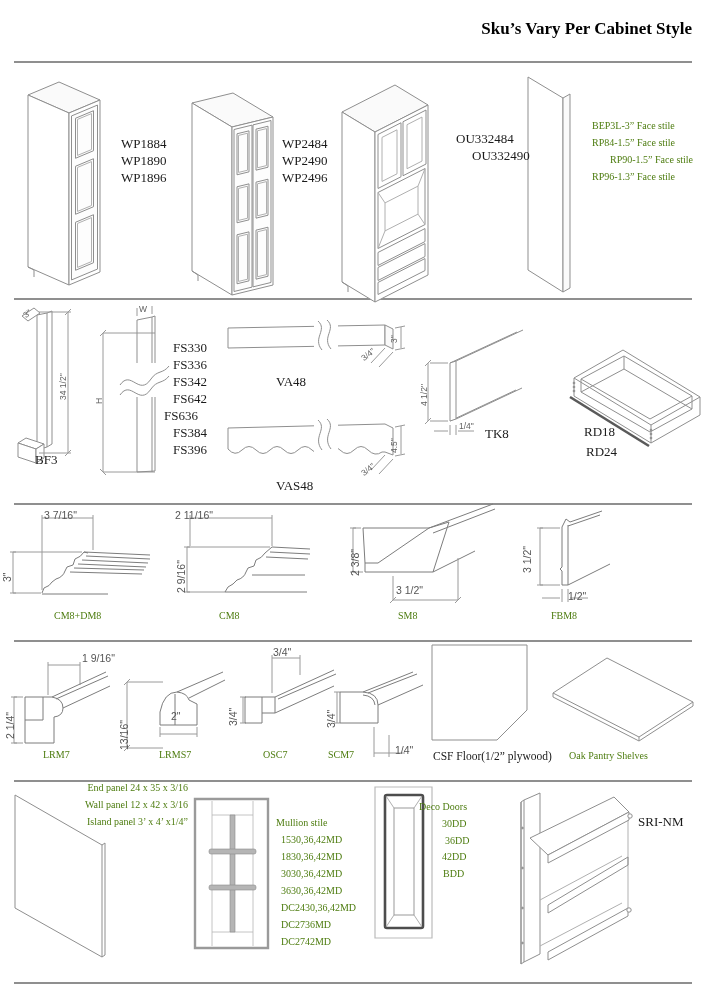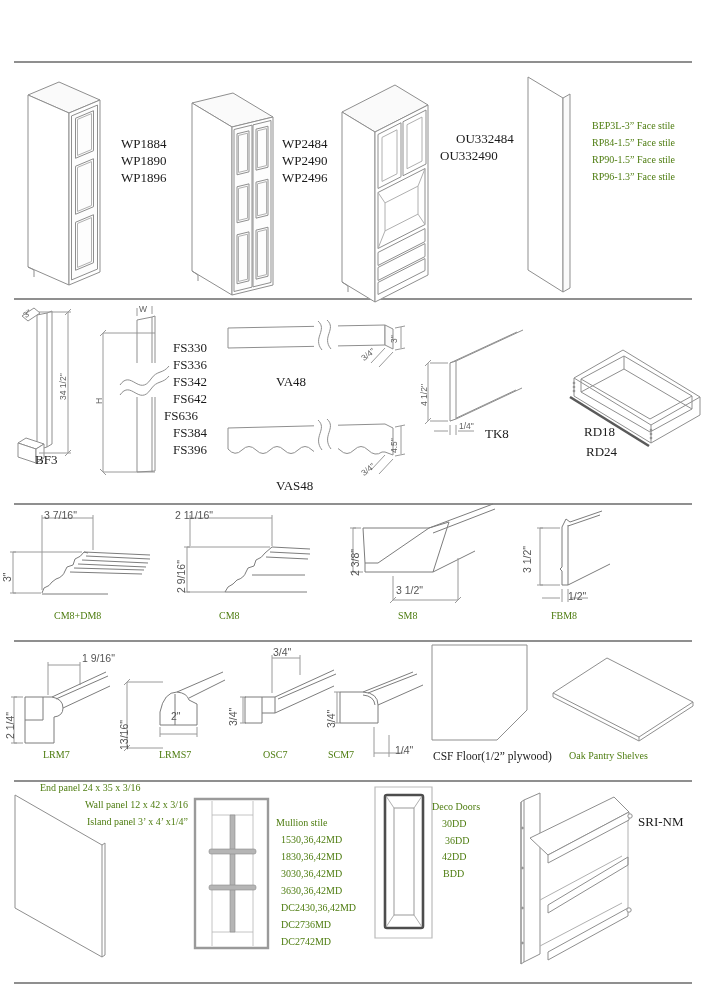--- a/index.html
+++ b/index.html
@@ -16,20 +16,21 @@
   #title{position:absolute;left:392px;top:19px;width:300px;text-align:right;
          font-weight:bold;font-size:17px;color:#000;}
   svg{position:absolute;overflow:visible;}
   svg *{vector-effect:non-scaling-stroke;}
 </style>
 </head>
 <body>
 
 <div id="page">
 
+  <div id="title">Sku’s Vary Per Cabinet Style</div>
 
   <div class="divider" style="top:61px"></div>
   <div class="divider" style="top:298px"></div>
   <div class="divider" style="top:503px"></div>
   <div class="divider" style="top:640px"></div>
   <div class="divider" style="top:780px"></div>
   <div class="divider" style="top:982px"></div>
 
   <svg style="left:18px;top:70px" width="92" height="225" viewBox="0 0 92 225" fill="none" stroke="#8f8f8f" stroke-width="1">
     <path d="M10,25 L41,12 L82,30 L51,43 Z" fill="#fafafa"></path>
@@ -94,24 +95,24 @@
     <path d="M37,26 L44,22 L44,216 L37,220 Z" fill="#fafafa"></path>
   </svg>
 
   <span class="lbl" style="left:121px;top:136px">WP1884</span>
   <span class="lbl" style="left:121px;top:153px">WP1890</span>
   <span class="lbl" style="left:121px;top:170px">WP1896</span>
   <span class="lbl" style="left:282px;top:136px">WP2484</span>
   <span class="lbl" style="left:282px;top:153px">WP2490</span>
   <span class="lbl" style="left:282px;top:170px">WP2496</span>
   <span class="lbl" style="left:456px;top:131px">OU332484</span>
-  <span class="lbl" style="left:440px;top:148px">OU332490</span>
+  <span class="lbl" style="left:472px;top:148px">OU332490</span>
   <span class="lbl-s" style="left:592px;top:120px">BEP3L-3” Face stile</span>
   <span class="lbl-s" style="left:592px;top:137px">RP84-1.5” Face stile</span>
-  <span class="lbl-s" style="left:592px;top:154px">RP90-1.5” Face stile</span>
+  <span class="lbl-s" style="left:610px;top:154px">RP90-1.5” Face stile</span>
   <span class="lbl-s" style="left:592px;top:171px">RP96-1.3” Face stile</span>
 
   <svg style="left:14px;top:303px" width="72" height="170" viewBox="0 0 72 170" fill="none" stroke="#8f8f8f" stroke-width="1">
     <path d="M8,13 L20,5 L26,10 L14,18 Z" fill="#fff"></path>
     <path d="M23,12 L33,10 L33,144 L23,147 Z" fill="#fff"></path>
     <path d="M33,10 L38,8 L38,141 L33,144"></path>
     <path d="M4,140 L12,135 L30,141 L22,146 Z" fill="#fff"></path>
     <path d="M4,140 L22,146 L22,160 L4,154 Z" fill="#fff"></path>
     <path d="M22,146 L30,141 L30,155 L22,160 Z" fill="#fff"></path>
     <path d="M25,9 L57,9 M25,150 L57,150 M54,9 L54,150 M51,12 L57,6 M51,153 L57,147" stroke="#9a9a9a"></path>
@@ -286,21 +287,21 @@
   <svg style="left:545px;top:650px" width="160" height="100" viewBox="0 0 160 100" fill="none" stroke="#8f8f8f" stroke-width="1">
     <path d="M8,43 L62,8 L148,52 L94,87 Z" fill="#fff"></path>
     <path d="M8,43 L8,47 L94,91 L148,56 L148,52 M94,87 L94,91"></path>
   </svg>
   <span class="lbl-s" style="left:569px;top:750px">Oak Pantry Shelves</span>
 
   <svg style="left:10px;top:790px" width="100" height="172" viewBox="0 0 100 172" fill="none" stroke="#8f8f8f" stroke-width="1">
     <path d="M5,5 L92,55 L92,167 L5,118 Z" fill="#fff"></path>
     <path d="M92,55 L95,53 L95,165 L92,167"></path>
   </svg>
-  <span class="lbl-s" style="left:40px;top:782px;width:148px;text-align:left">End panel 24 x 35 x 3/16</span>
+  <span class="lbl-s" style="left:40px;top:782px;width:148px;text-align:right">End panel 24 x 35 x 3/16</span>
   <span class="lbl-s" style="left:40px;top:799px;width:148px;text-align:right">Wall panel 12 x 42 x 3/16</span>
   <span class="lbl-s" style="left:40px;top:816px;width:148px;text-align:right">Island panel 3’ x 4’ x1/4”</span>
 
   <svg style="left:193px;top:797px" width="80" height="155" viewBox="0 0 80 155" fill="none" stroke="#9a9a9a" stroke-width="1">
     <rect x="2" y="2" width="73" height="149" fill="#fff" stroke-width="2.4"></rect>
     <path d="M19,4 L19,149 M60,4 L60,149 M19,18 L60,18 M19,135 L60,135" stroke="#b5b5b5" stroke-width="0.8"></path>
     <rect x="37" y="18" width="5" height="117" fill="#b5b5b5" stroke="#8a8a8a" stroke-width="0.6"></rect>
     <rect x="16" y="52" width="47" height="5" fill="#b5b5b5" stroke="#8a8a8a" stroke-width="0.6" rx="2"></rect>
     <rect x="16" y="88" width="47" height="5" fill="#b5b5b5" stroke="#8a8a8a" stroke-width="0.6" rx="2"></rect>
   </svg>
@@ -312,21 +313,21 @@
   <span class="lbl-s" style="left:281px;top:902px">DC2430,36,42MD</span>
   <span class="lbl-s" style="left:281px;top:919px">DC2736MD</span>
   <span class="lbl-s" style="left:281px;top:936px">DC2742MD</span>
 
   <svg style="left:372px;top:784px" width="64" height="158" viewBox="0 0 64 158" fill="none" stroke="#bbb" stroke-width="1.2">
     <rect x="3" y="3" width="57" height="151" fill="#fff"></rect>
     <rect x="13" y="11" width="38" height="133" rx="2" stroke="#4d4d4d" stroke-width="2.6" fill="#fff"></rect>
     <rect x="22" y="24" width="20" height="107" stroke="#999" stroke-width="1"></rect>
     <path d="M14,12 L22,24 M50,12 L42,24 M14,143 L22,131 M50,143 L42,131" stroke="#999" stroke-width="0.8"></path>
   </svg>
-  <span class="lbl-s" style="left:432px;top:801px">Deco Doors</span>
+  <span class="lbl-s" style="left:419px;top:801px">Deco Doors</span>
   <span class="lbl-s" style="left:442px;top:818px">30DD</span>
   <span class="lbl-s" style="left:445px;top:835px">36DD</span>
   <span class="lbl-s" style="left:442px;top:851px">42DD</span>
   <span class="lbl-s" style="left:443px;top:868px">BDD</span>
 
   <svg style="left:518px;top:788px" width="128" height="180" viewBox="0 0 128 180" fill="none" stroke="#8f8f8f" stroke-width="1">
     <path d="M3,14 L6,12 L22,5 L22,166 L6,174 L3,176 Z" fill="#fff"></path>
     <path d="M6,12 L6,174 M3,14 L3,176"></path>
     <path d="M12,50 L96,9 L111,24 L30,67 Z" fill="#fff"></path>
     <path d="M22,112 L104,68 M22,158 L104,115" stroke="#b0b0b0"></path>

